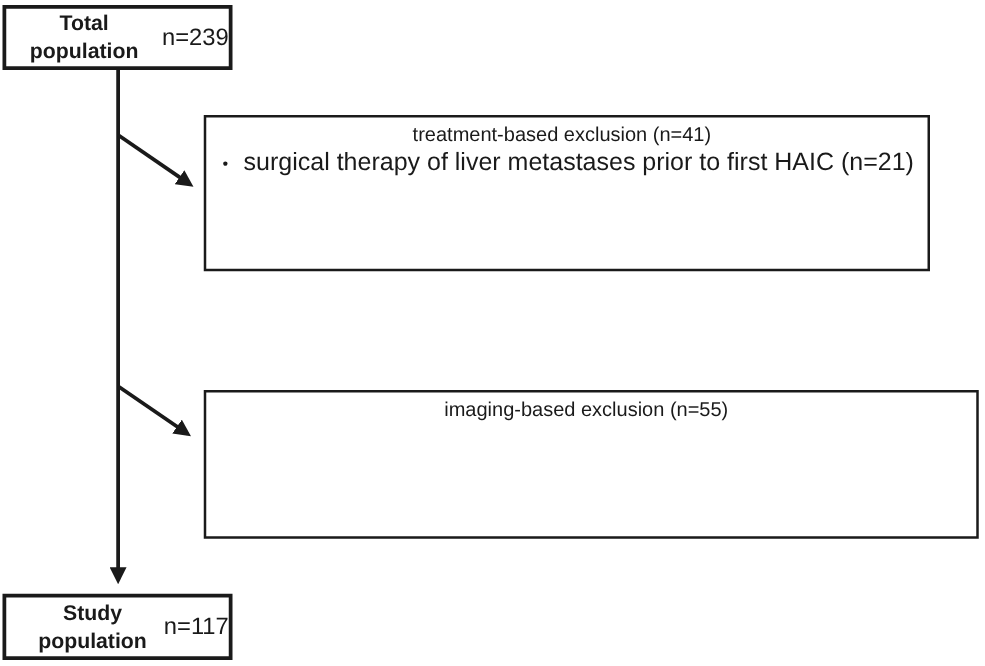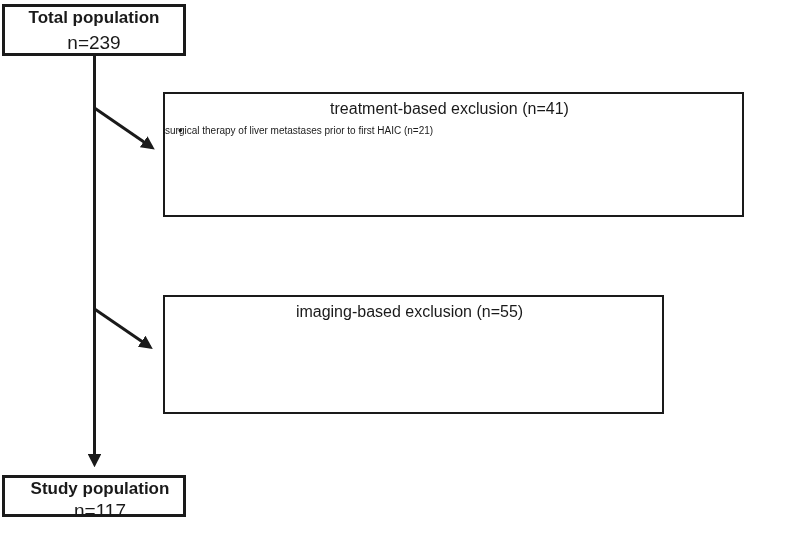--- a/index.html
+++ b/index.html
@@ -21,37 +21,36 @@
     left: 0;
     top: 0;
     width: 788px;
     height: 533px;
   }
   .small-box {
     position: absolute;
     border: 3px solid #1a1a1a;
     background: #ffffff;
     display: flex;
-    flex-direction: column;
     align-items: center;
-    justify-content: space-between;
+    justify-content: flex-end;
     text-align: center;
     box-sizing: border-box;
   }
   #box-total {
     left: 2px;
     top: 4px;
     width: 184px;
     height: 52px;
   }
   #box-study {
     left: 2px;
     top: 475px;
     width: 184px;
-    height: 42px;
+    height: 53px;
     padding-left: 12px;
   }
   .small-box .title {
     font-weight: bold;
     font-size: 17px;
     line-height: 22px;
   }
   .small-box .count {
     font-size: 19px;
     line-height: 21px;
@@ -64,39 +63,41 @@
     padding: 4px 8px 4px 0;
   }
   #box-treatment {
     left: 163px;
     top: 92px;
     width: 581px;
     height: 125px;
   }
   #box-imaging {
     left: 163px;
-    top: 295px;
-    width: 501px;
+    top: 312px;
+    width: 620px;
     height: 119px;
   }
   .big-box .header {
     font-weight: normal;
     font-size: 16px;
     line-height: 22px;
     text-align: center;
   }
   .big-box ul {
     margin: 0;
     padding: 0;
     list-style: none;
   }
   .big-box li {
     position: relative;
-    font-size: 10px;
+    font-size: 20px;
     line-height: 21.8px;
+    padding-left: 27px;
+    text-align: center;
   }
   .big-box li::before {
     content: "\2022";
     position: absolute;
     left: 13px;
     top: 0;
     font-size: 13px;
   }
 </style>
 </head>

